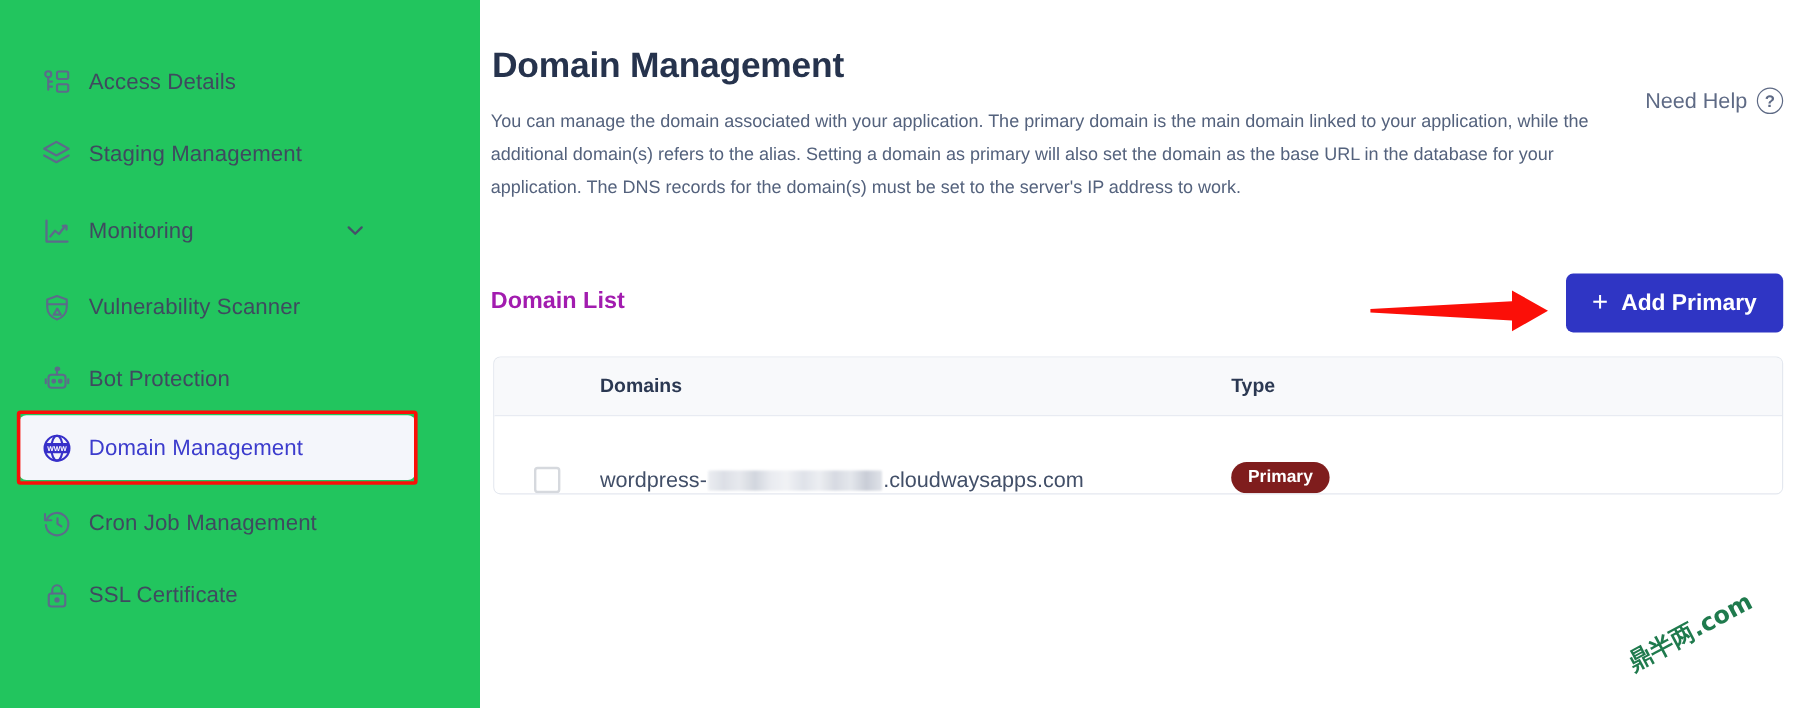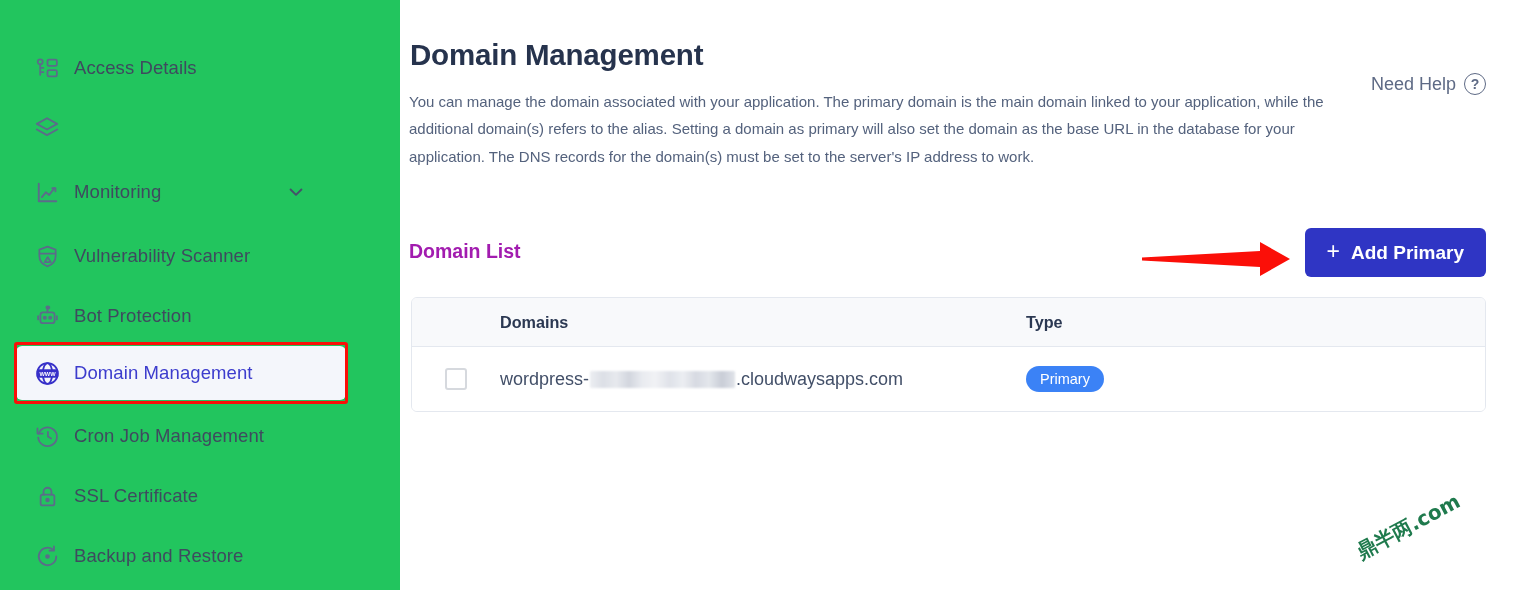--- a/index.html
+++ b/index.html
@@ -177,21 +177,21 @@
   .thead {
     display: flex;
     align-items: center;
     height: 49px;
     background: #f8f9fb;
     border-bottom: 1px solid #e4e8ef;
     justify-content: center;
   }
   .tbody-row {
     display: flex;
-    align-items: center;
+    align-items: flex-end;
     height: 64px;
     background: #ffffff;
   }
   .col-check { width: 88px; min-width: 88px; display: flex; justify-content: center; }
   .col-domain { width: 526px; min-width: 526px; }
   .col-type { flex: 1; }
   .th {
     font-size: 16.2px;
     font-weight: bold;
     color: #2b3852;
@@ -223,24 +223,24 @@
     filter: blur(1.1px);
     vertical-align: middle;
   }
   .badge-primary {
     display: inline-flex;
     align-items: center;
     justify-content: center;
     height: 26px;
     padding: 0 14px;
     border-radius: 13px;
-    background: #3b82f6;
+    background: #7f1d1d;
     color: #ffffff;
     font-size: 14.5px;
-    font-weight: normal;
+    font-weight: bold;
   }
 
   
   #watermark {
     position: absolute;
     left: 1358px;
     top: 498px;
     width: 150px;
     height: 80px;
     pointer-events: none;
@@ -276,20 +276,21 @@
       <span class="nav-label">Access Details</span>
     </div>
 
     <div class="nav-item" style="top:101px">
       <span class="nav-icon">
         <svg width="26" height="26" viewBox="0 0 24 24" fill="none" stroke="currentColor" stroke-width="1.7" stroke-linecap="round" stroke-linejoin="round">
           <path d="M12 3 2.6 8.2 12 13.4l9.4-5.2L12 3z"></path>
           <path d="M2.6 13.4 12 18.6l9.4-5.2"></path>
         </svg>
       </span>
+      <span class="nav-label">Staging Management</span>
     </div>
 
     <div class="nav-item" style="top:165px">
       <span class="nav-icon">
         <svg width="25" height="25" viewBox="0 0 24 24" fill="none" stroke="currentColor" stroke-width="1.8" stroke-linecap="round" stroke-linejoin="round">
           <path d="M3.6 3.6v16.8h16.8"></path>
           <path d="M6.6 16.4l3.8-4.6 3.2 2.6 5-6.6"></path>
           <path d="M19.6 7.8h-3M19.6 7.8v3"></path>
         </svg>
       </span>
@@ -354,30 +355,20 @@
       <span class="nav-icon">
         <svg width="25" height="25" viewBox="0 0 24 24" fill="none" stroke="currentColor" stroke-width="1.7" stroke-linecap="round" stroke-linejoin="round">
           <rect x="5.4" y="10.2" width="13.2" height="10.4" rx="2"></rect>
           <path d="M8.2 10.2V7.4a3.8 3.8 0 0 1 7.6 0v2.8"></path>
           <circle cx="12" cy="15.3" r="1.3" fill="currentColor"></circle>
         </svg>
       </span>
       <span class="nav-label">SSL Certificate</span>
     </div>
 
-    <div class="nav-item" style="top:529px">
-      <span class="nav-icon">
-        <svg width="25" height="25" viewBox="0 0 24 24" fill="none" stroke="currentColor" stroke-width="1.7" stroke-linecap="round" stroke-linejoin="round">
-          <path d="M20.4 12a8.4 8.4 0 1 1-2.6-6.1"></path>
-          <path d="M18.2 2.4v4h-4.2"></path>
-          <circle cx="12" cy="12" r="1.4" fill="currentColor"></circle>
-        </svg>
-      </span>
-      <span class="nav-label">Backup and Restore</span>
-    </div>
 
     <div id="nav-highlight"></div>
   </nav>
 
   <section id="main">
 
     <h1 id="page-title">Domain Management</h1>
 
     <div id="need-help">
       <span class="nh-text">Need Help</span>

